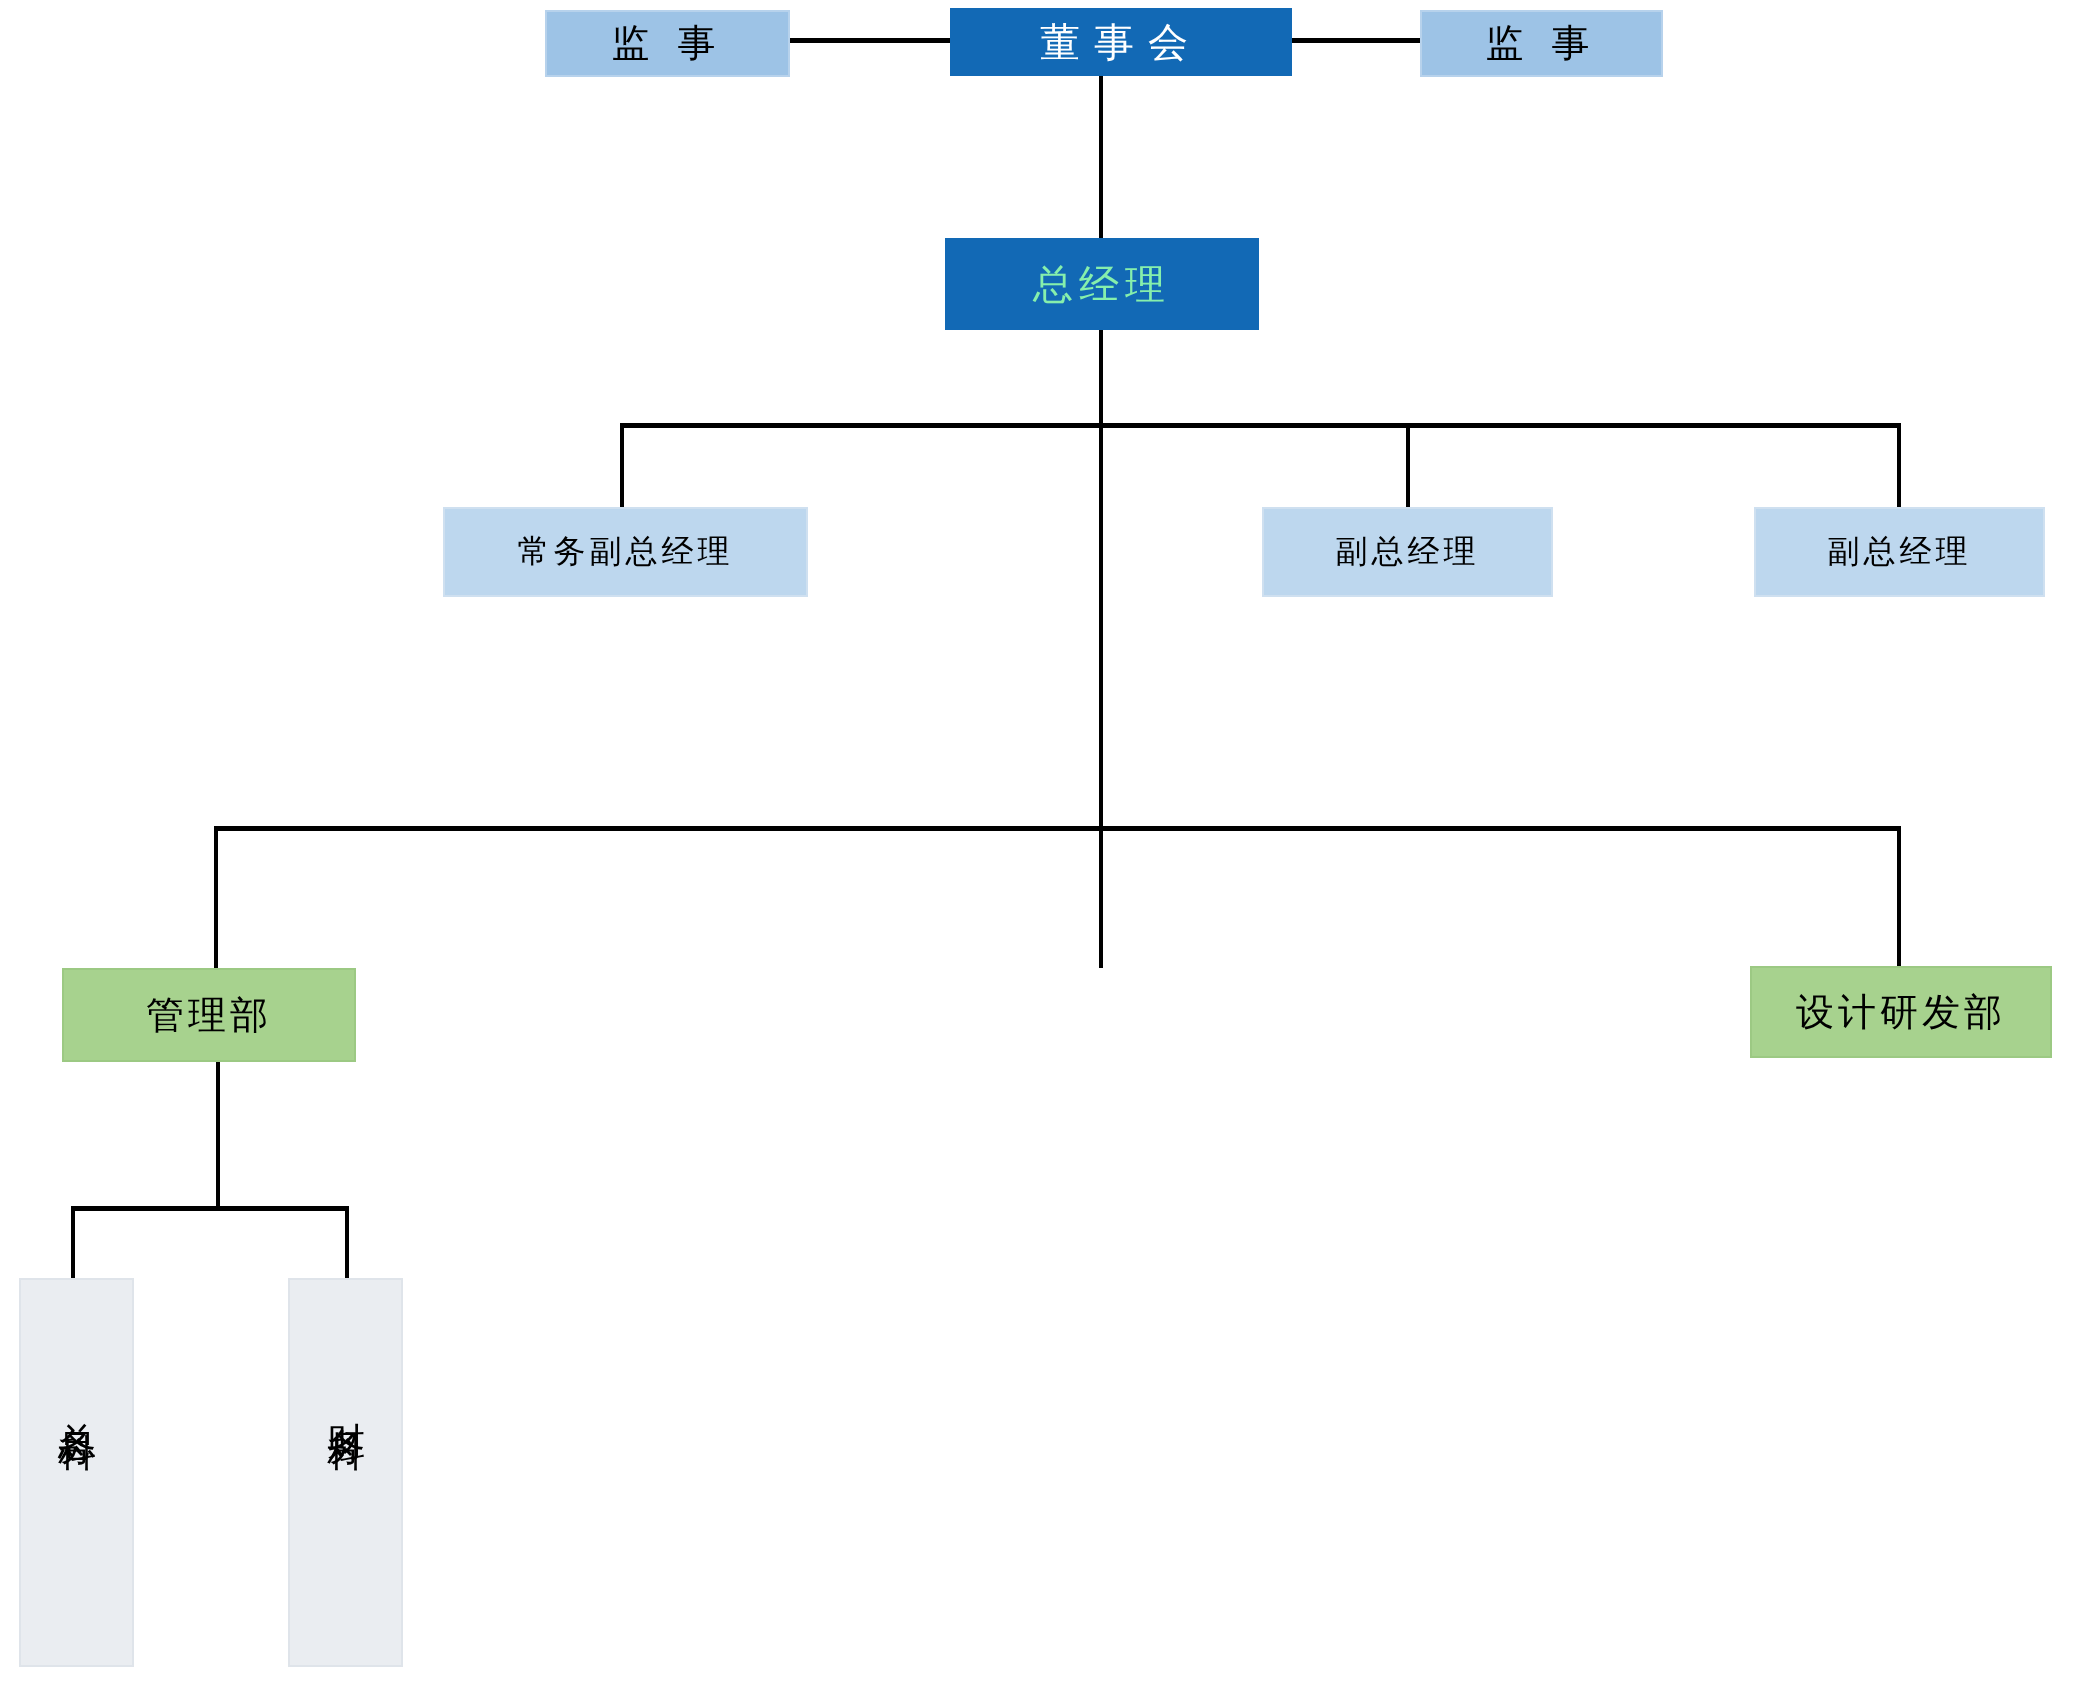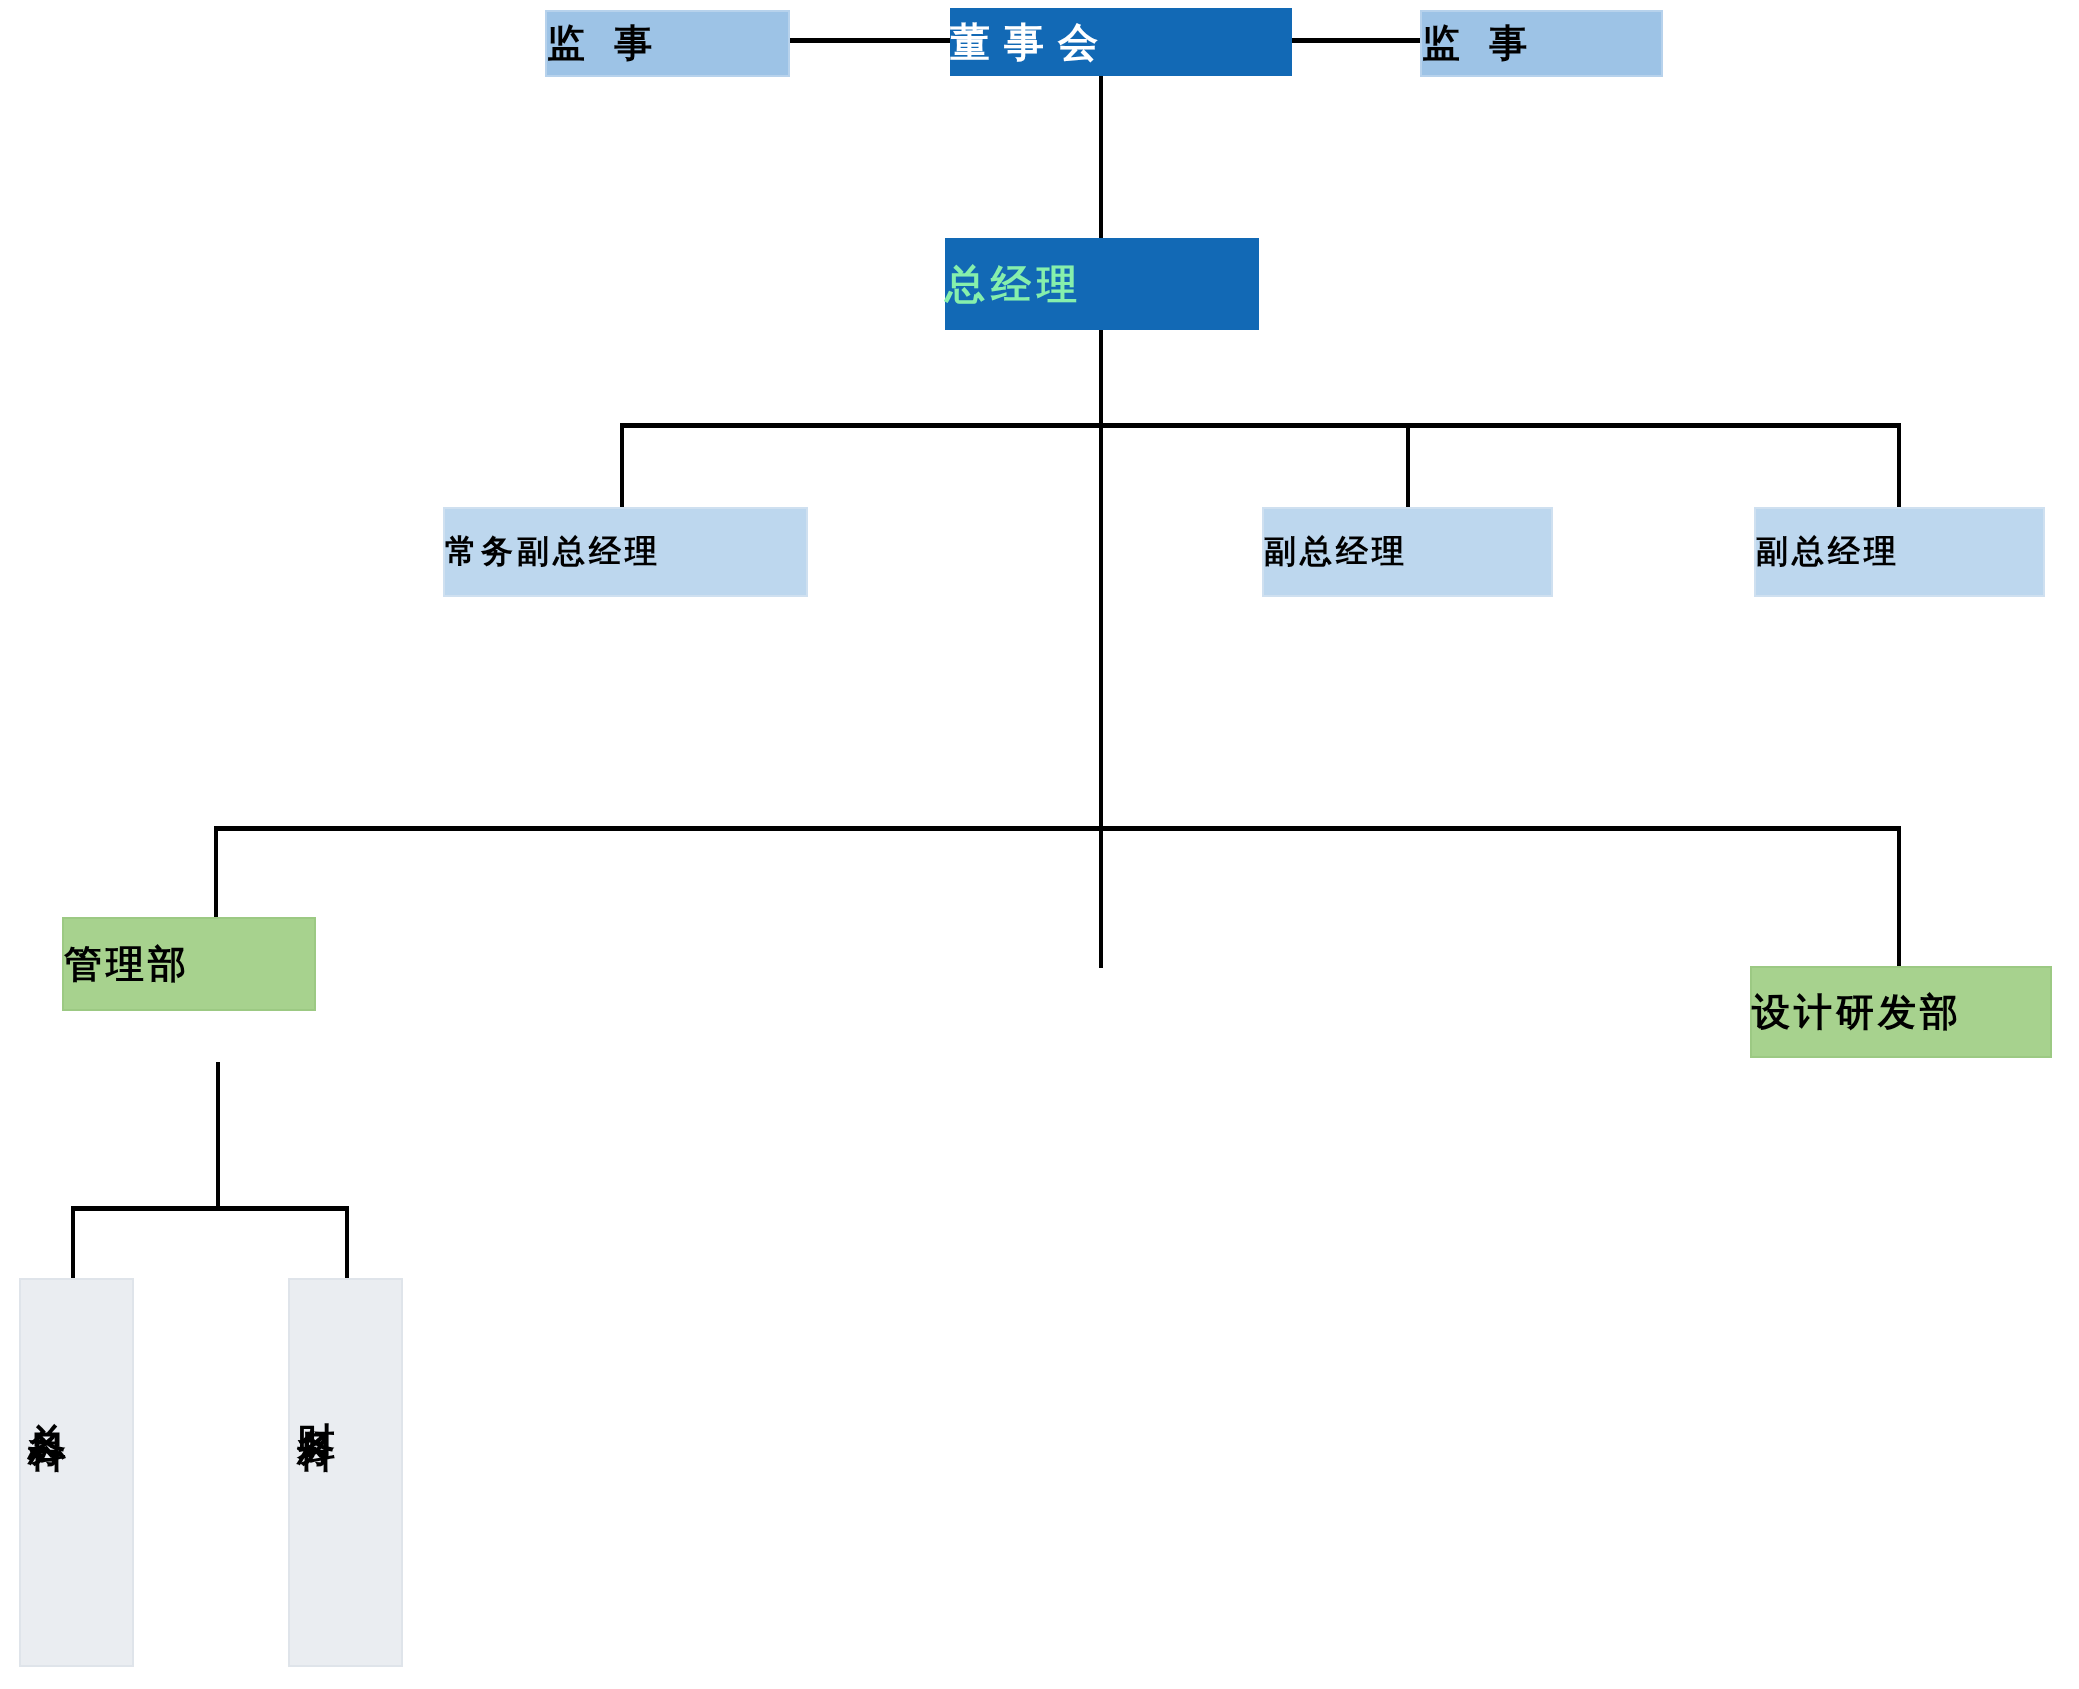--- a/index.html
+++ b/index.html
@@ -12,23 +12,23 @@
     position: relative;
     width: 2079px;
     height: 1689px;
     background: #ffffff;
     overflow: hidden;
   }
   .node {
     position: absolute;
     display: flex;
     align-items: center;
-    justify-content: flex-start;
+    justify-content: center;
     box-sizing: border-box;
-    font-weight: bold;
+    font-weight: normal;
     color: #000000;
     white-space: nowrap;
   }
   .node span { display: inline-block; }
 
   
   .line { position: absolute; background: #000000; }
 
   
   .supervisor {
@@ -75,21 +75,21 @@
   }
 
   
   #n-supervisor-left  { left: 545px;  top: 10px;   width: 245px; height: 67px; }
   #n-board            { left: 950px;  top: 8px;    width: 342px; height: 68px; }
   #n-supervisor-right { left: 1420px; top: 10px;   width: 243px; height: 67px; }
   #n-gm               { left: 945px;  top: 238px;  width: 314px; height: 92px; }
   #n-exec-deputy      { left: 443px;  top: 507px;  width: 365px; height: 90px; }
   #n-deputy-1         { left: 1262px; top: 507px;  width: 291px; height: 90px; }
   #n-deputy-2         { left: 1754px; top: 507px;  width: 291px; height: 90px; }
-  #n-management       { left: 62px;   top: 917px;  width: 254px; height: 94px; }
+  #n-management       { left: 62px;   top: 968px;  width: 294px; height: 94px; }
   #n-sales            { left: 940px;  top: 968px;  width: 313px; height: 94px; }
   #n-design-rd        { left: 1750px; top: 966px;  width: 302px; height: 92px; }
   #n-general-affairs  { left: 19px;   top: 1278px; width: 115px; height: 389px; }
   #n-finance          { left: 288px;  top: 1278px; width: 115px; height: 389px; }
 
   
   #c1  { left: 790px;  top: 38px;   width: 160px;  height: 5px; }
   #c2  { left: 1253px; top: 38px;   width: 167px;  height: 5px; }
   #c3  { left: 1099px; top: 76px;   width: 4px;    height: 162px; }
   #c4  { left: 1099px; top: 330px;  width: 4px;    height: 638px; }

